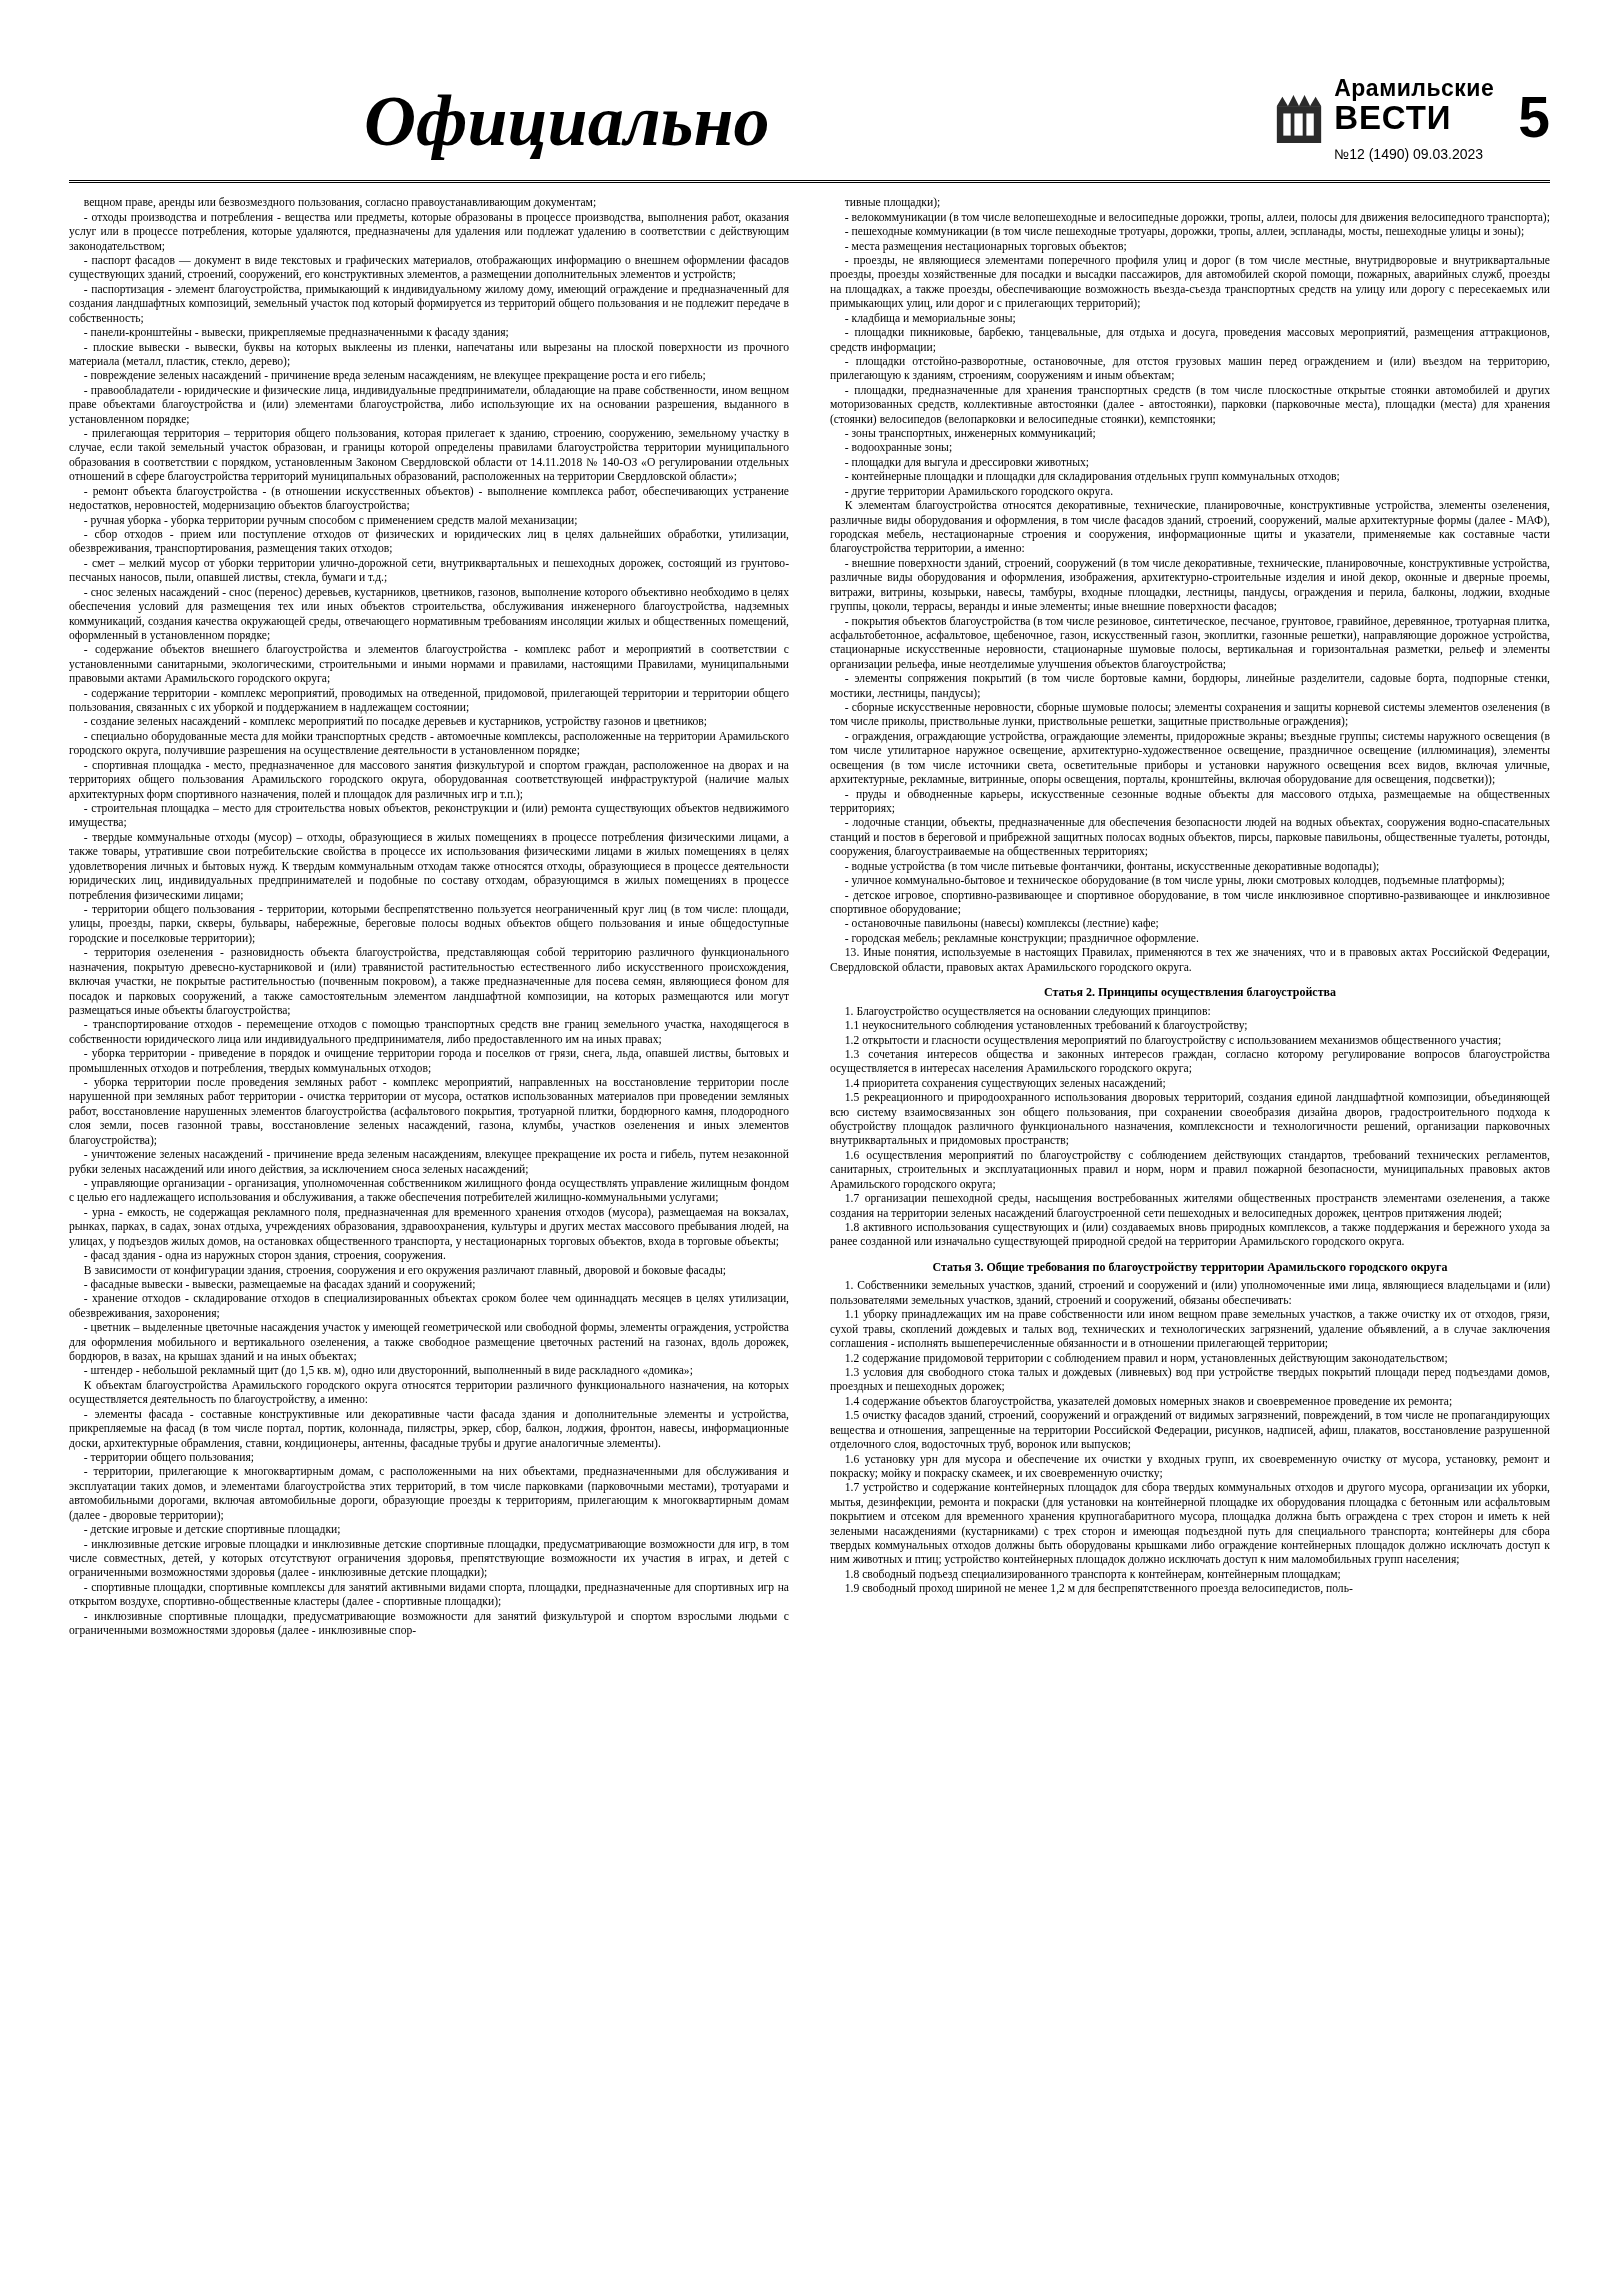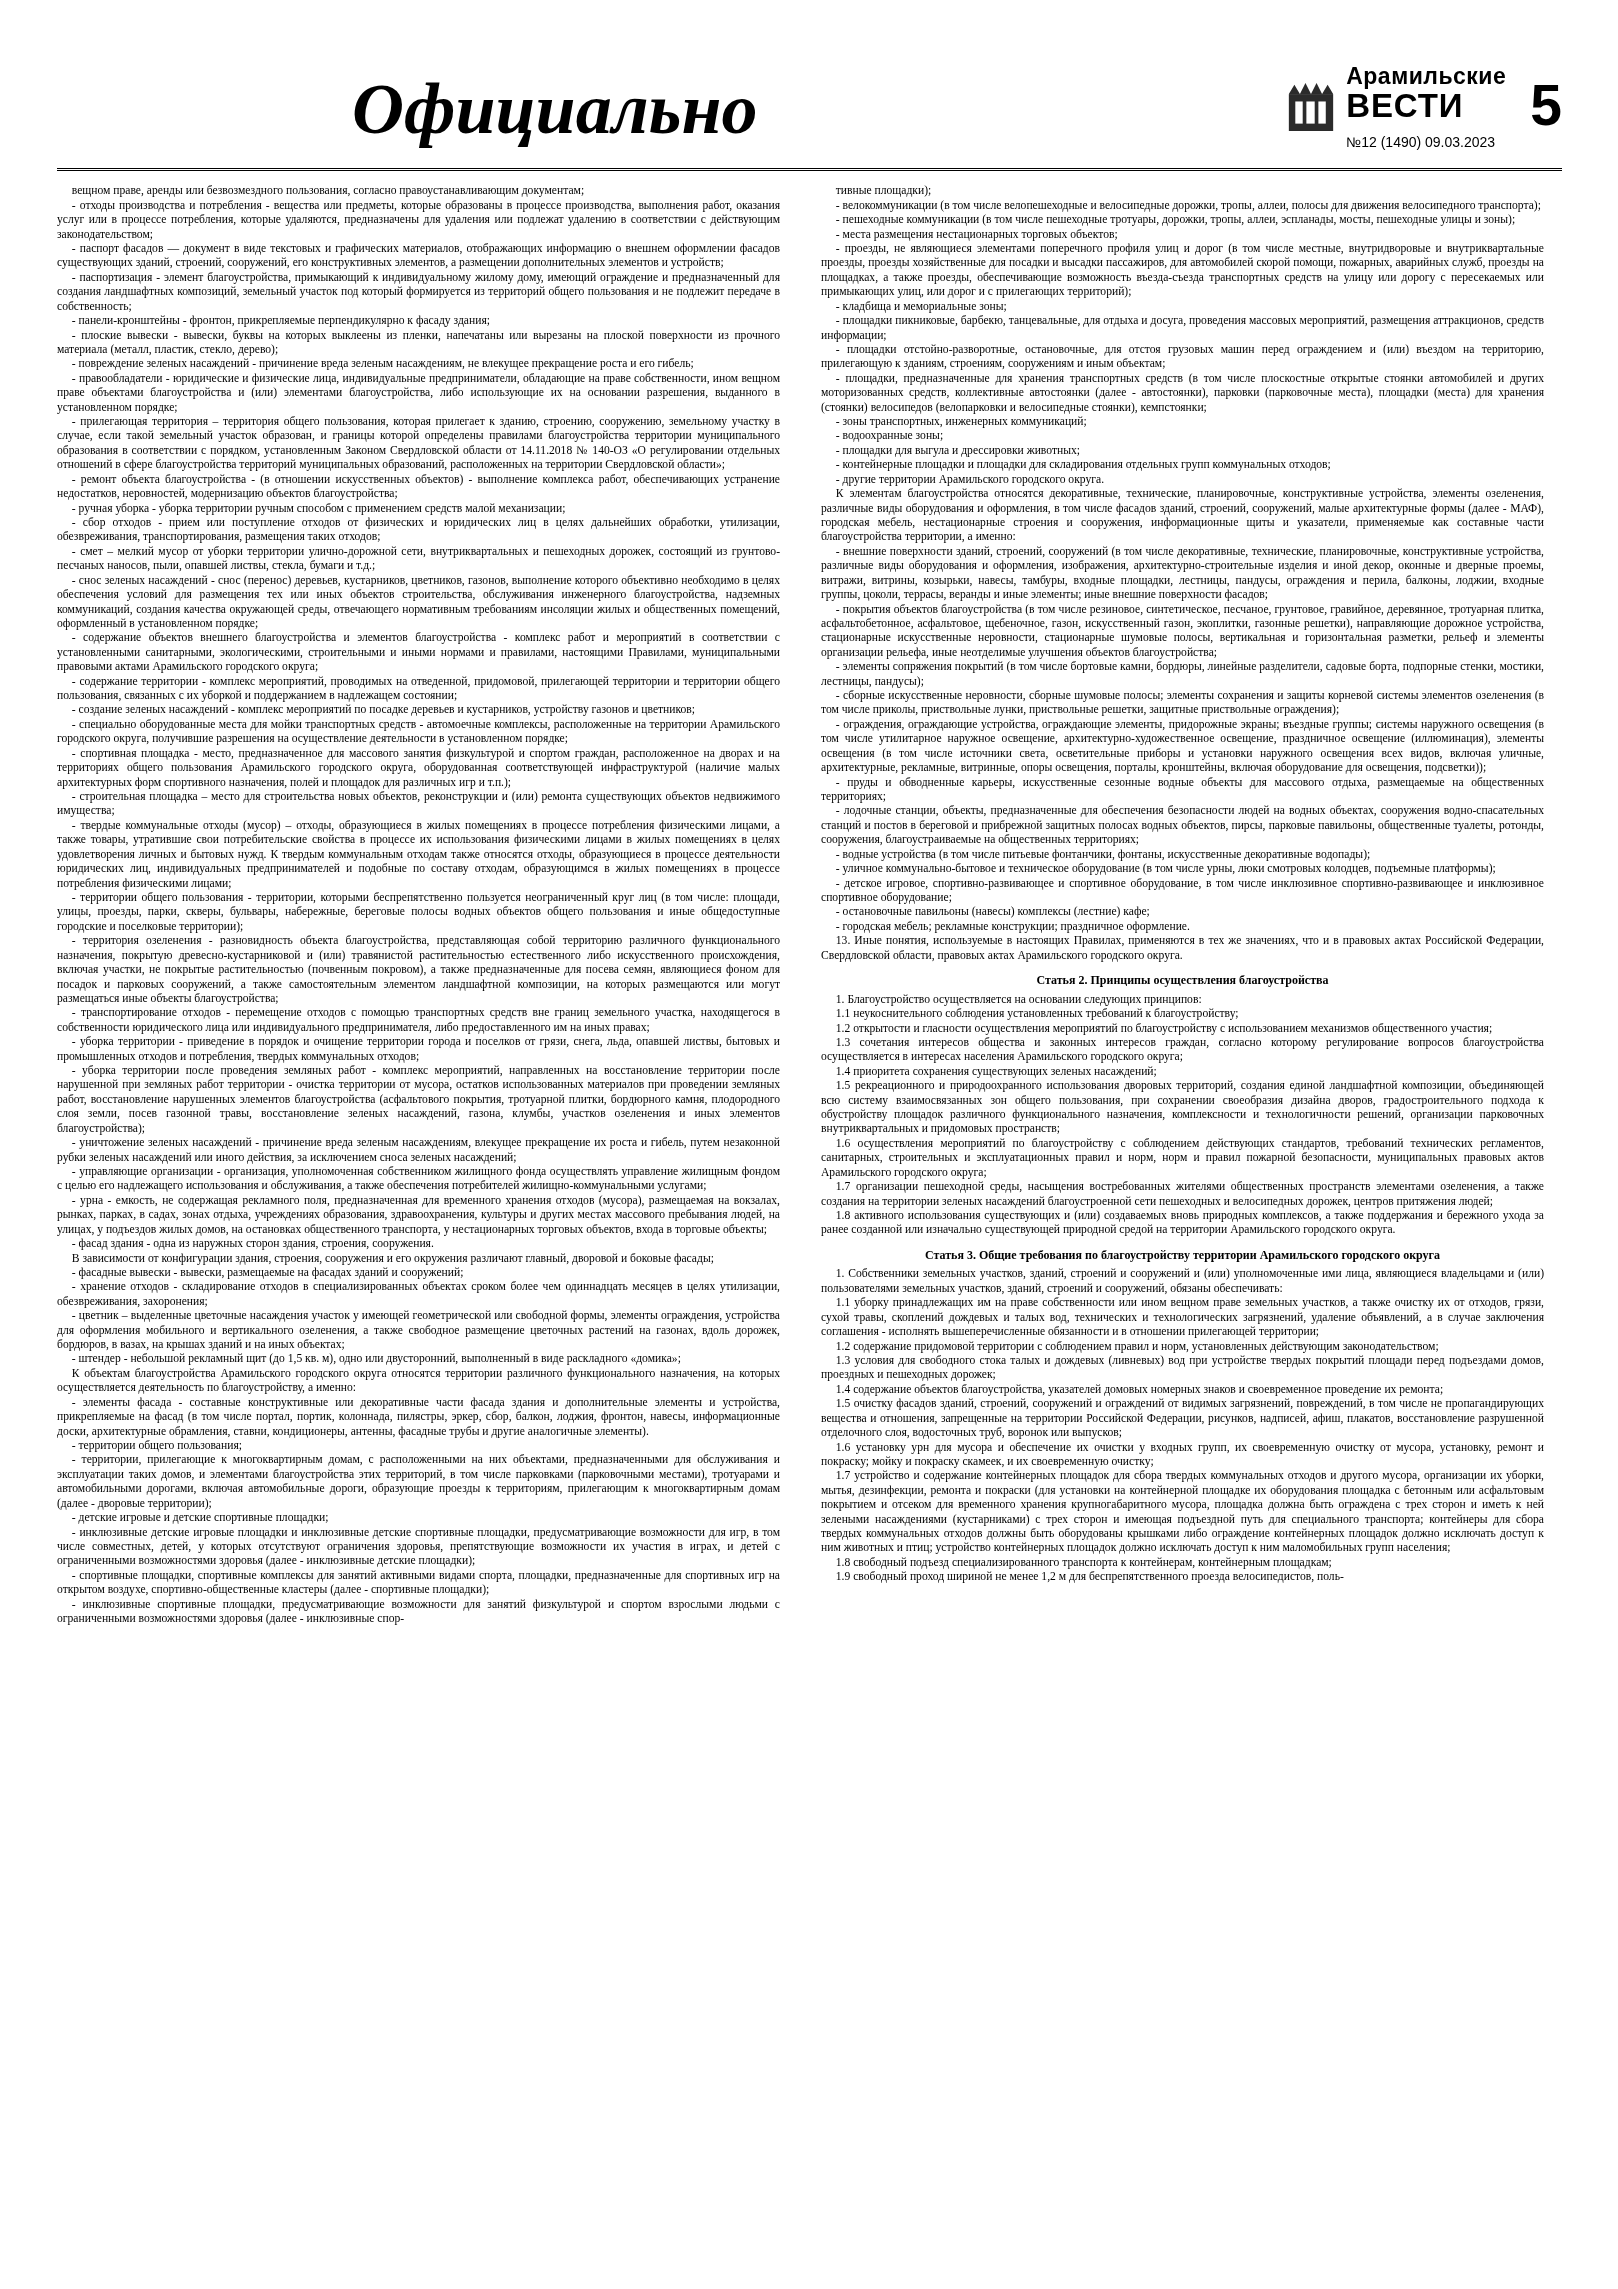--- a/index.html
+++ b/index.html
@@ -12,21 +12,21 @@
     height: 2290px;
     font-family: "Liberation Serif", serif;
     color: #000000;
     position: relative;
   }
   .page {
     position: relative;
     width: 1619px;
     height: 2290px;
     box-sizing: border-box;
-    padding: 0;
+    padding: 12px;
   }
   
   .masthead {
     position: relative;
     height: 162px;
     margin: 0 57px;
     display: flex;
     align-items: flex-end;
     justify-content: space-between;
   }
@@ -149,21 +149,21 @@
 
   <div class="rule"></div>
   <div class="rule-thin"></div>
 
   <div class="columns">
     <div class="col" id="col-left">
         <p>вещном праве, аренды или безвозмездного пользования, согласно правоустанавливающим документам;</p>
         <p>- отходы производства и потребления - вещества или предметы, которые образованы в процессе производства, выполнения работ, оказания услуг или в процессе потребления, которые удаляются, предназначены для удаления или подлежат удалению в соответствии с действующим законодательством;</p>
         <p>- паспорт фасадов — документ в виде текстовых и графических материалов, отображающих информацию о внешнем оформлении фасадов существующих зданий, строений, сооружений, его конструктивных элементов, а размещении дополнительных элементов и устройств;</p>
         <p>- паспортизация - элемент благоустройства, примыкающий к индивидуальному жилому дому, имеющий ограждение и предназначенный для создания ландшафтных композиций, земельный участок под который формируется из территорий общего пользования и не подлежит передаче в собственность;</p>
-        <p>- панели-кронштейны - фронтон, прикрепляемые перпендикулярно к фасаду здания;</p>
+        <p>- панели-кронштейны - вывески, прикрепляемые предназначенными к фасаду здания;</p>
         <p>- плоские вывески - вывески, буквы на которых выклеены из пленки, напечатаны или вырезаны на плоской поверхности из прочного материала (металл, пластик, стекло, дерево);</p>
         <p>- повреждение зеленых насаждений - причинение вреда зеленым насаждениям, не влекущее прекращение роста и его гибель;</p>
         <p>- правообладатели - юридические и физические лица, индивидуальные предприниматели, обладающие на праве собственности, ином вещном праве объектами благоустройства и (или) элементами благоустройства, либо использующие их на основании разрешения, выданного в установленном порядке;</p>
         <p>- прилегающая территория – территория общего пользования, которая прилегает к зданию, строению, сооружению, земельному участку в случае, если такой земельный участок образован, и границы которой определены правилами благоустройства территории муниципального образования в соответствии с порядком, установленным Законом Свердловской области от 14.11.2018 № 140-ОЗ «О регулировании отдельных отношений в сфере благоустройства территорий муниципальных образований, расположенных на территории Свердловской области»;</p>
         <p>- ремонт объекта благоустройства - (в отношении искусственных объектов) - выполнение комплекса работ, обеспечивающих устранение недостатков, неровностей, модернизацию объектов благоустройства;</p>
         <p>- ручная уборка - уборка территории ручным способом с применением средств малой механизации;</p>
         <p>- сбор отходов - прием или поступление отходов от физических и юридических лиц в целях дальнейших обработки, утилизации, обезвреживания, транспортирования, размещения таких отходов;</p>
         <p>- смет – мелкий мусор от уборки территории улично-дорожной сети, внутриквартальных и пешеходных дорожек, состоящий из грунтово-песчаных наносов, пыли, опавшей листвы, стекла, бумаги и т.д.;</p>
         <p>- снос зеленых насаждений - снос (перенос) деревьев, кустарников, цветников, газонов, выполнение которого объективно необходимо в целях обеспечения условий для размещения тех или иных объектов строительства, обслуживания инженерного благоустройства, надземных коммуникаций, создания качества окружающей среды, отвечающего нормативным требованиям инсоляции жилых и общественных помещений, оформленный в установленном порядке;</p>
         <p>- содержание объектов внешнего благоустройства и элементов благоустройства - комплекс работ и мероприятий в соответствии с установленными санитарными, экологическими, строительными и иными нормами и правилами, настоящими Правилами, муниципальными правовыми актами Арамильского городского округа;</p>

